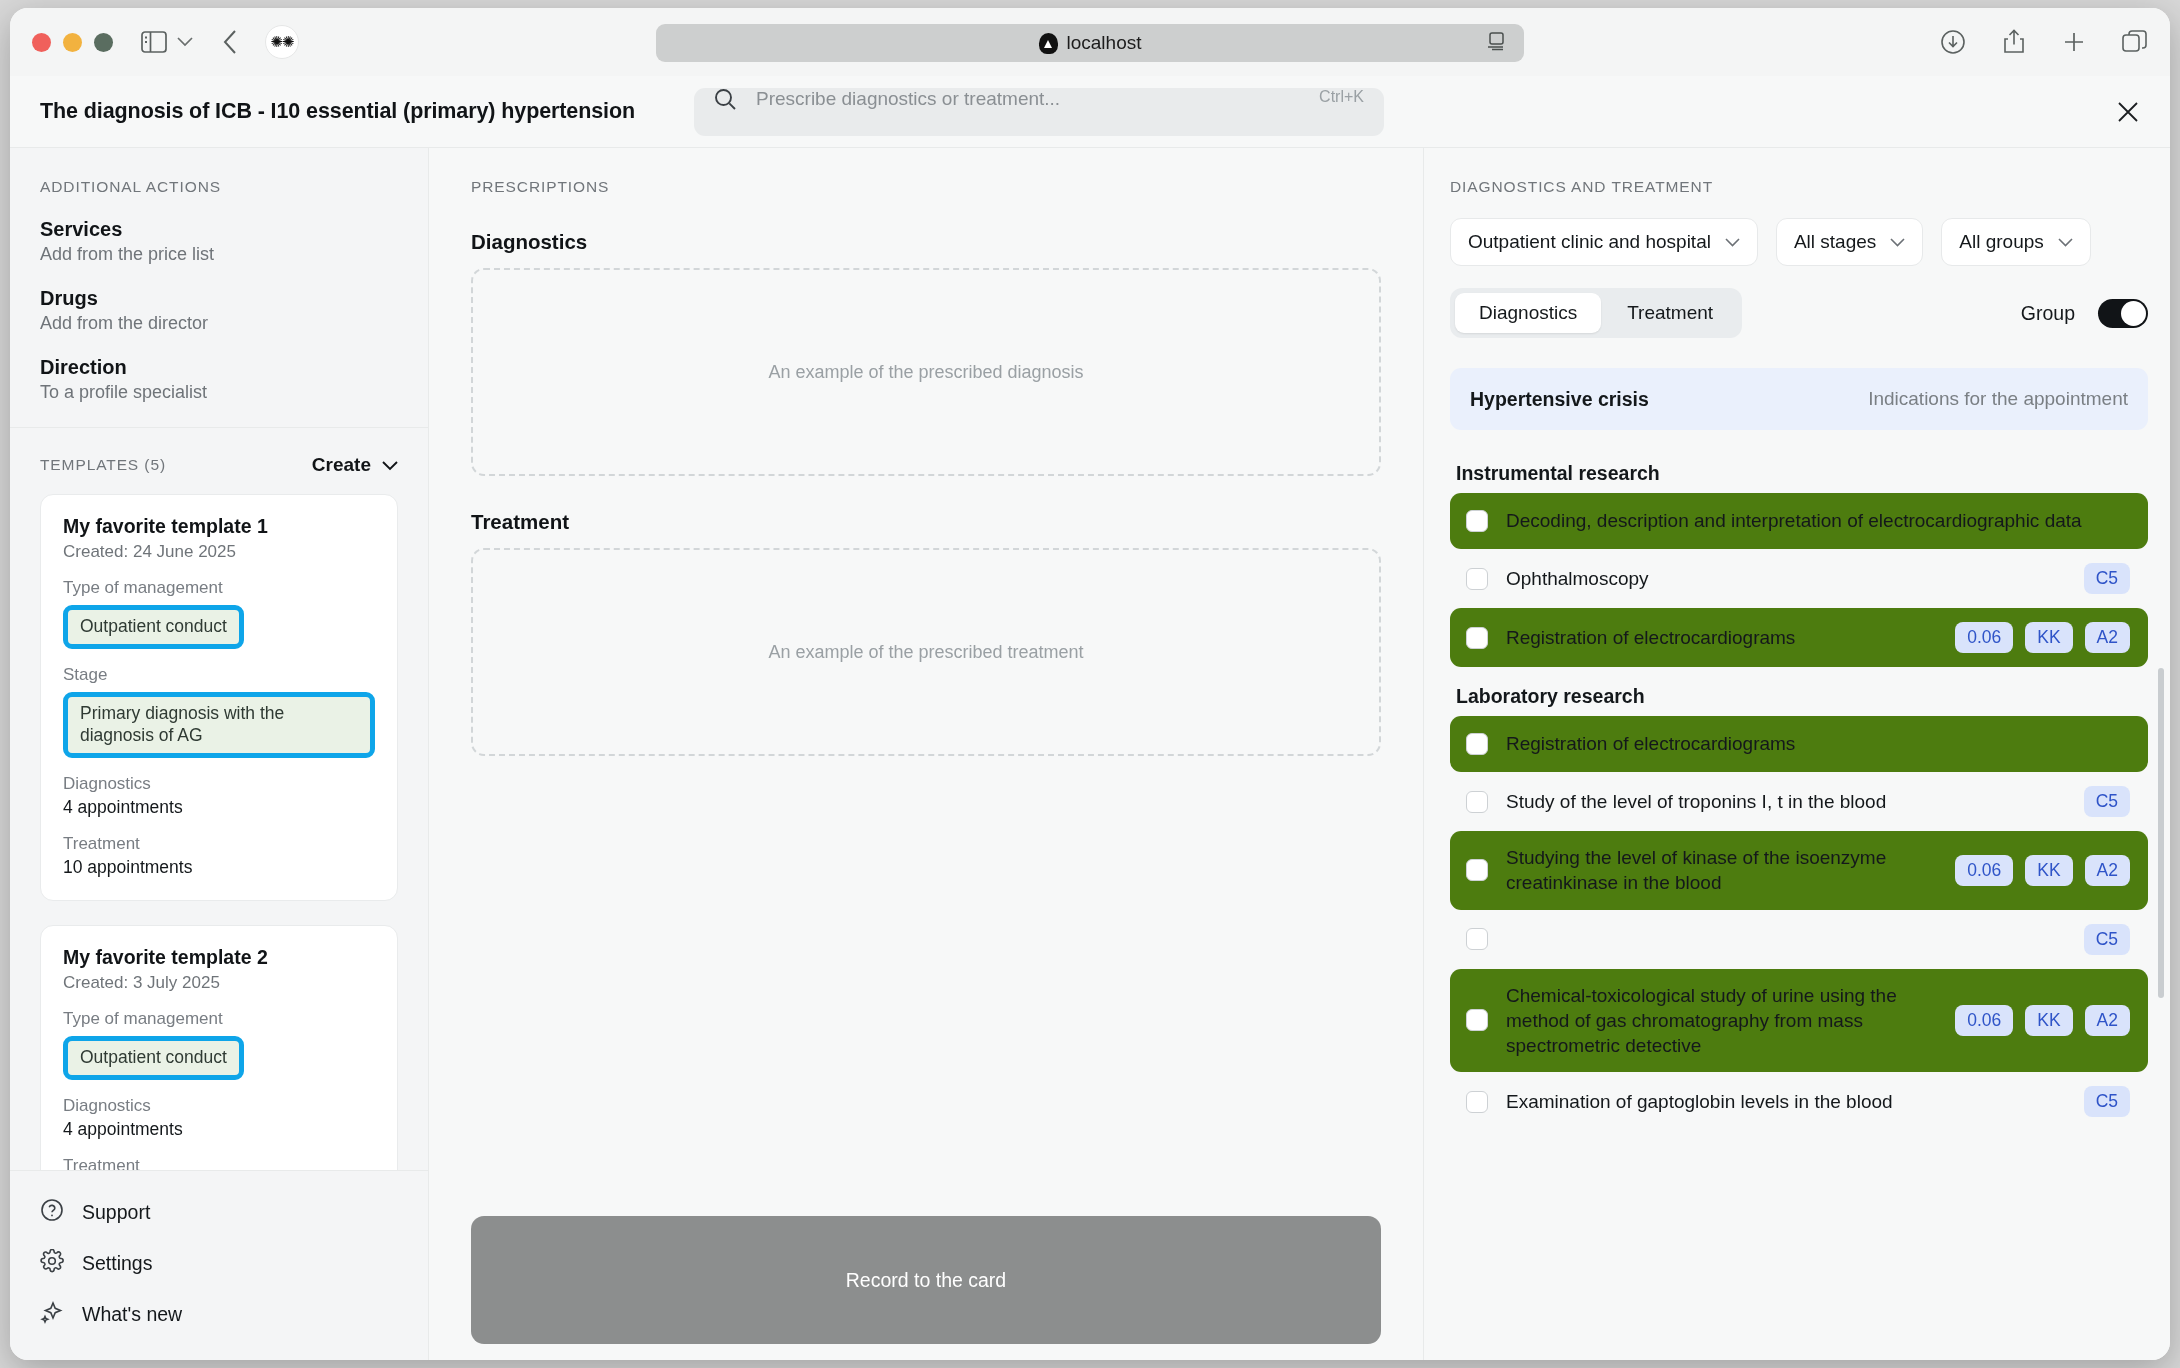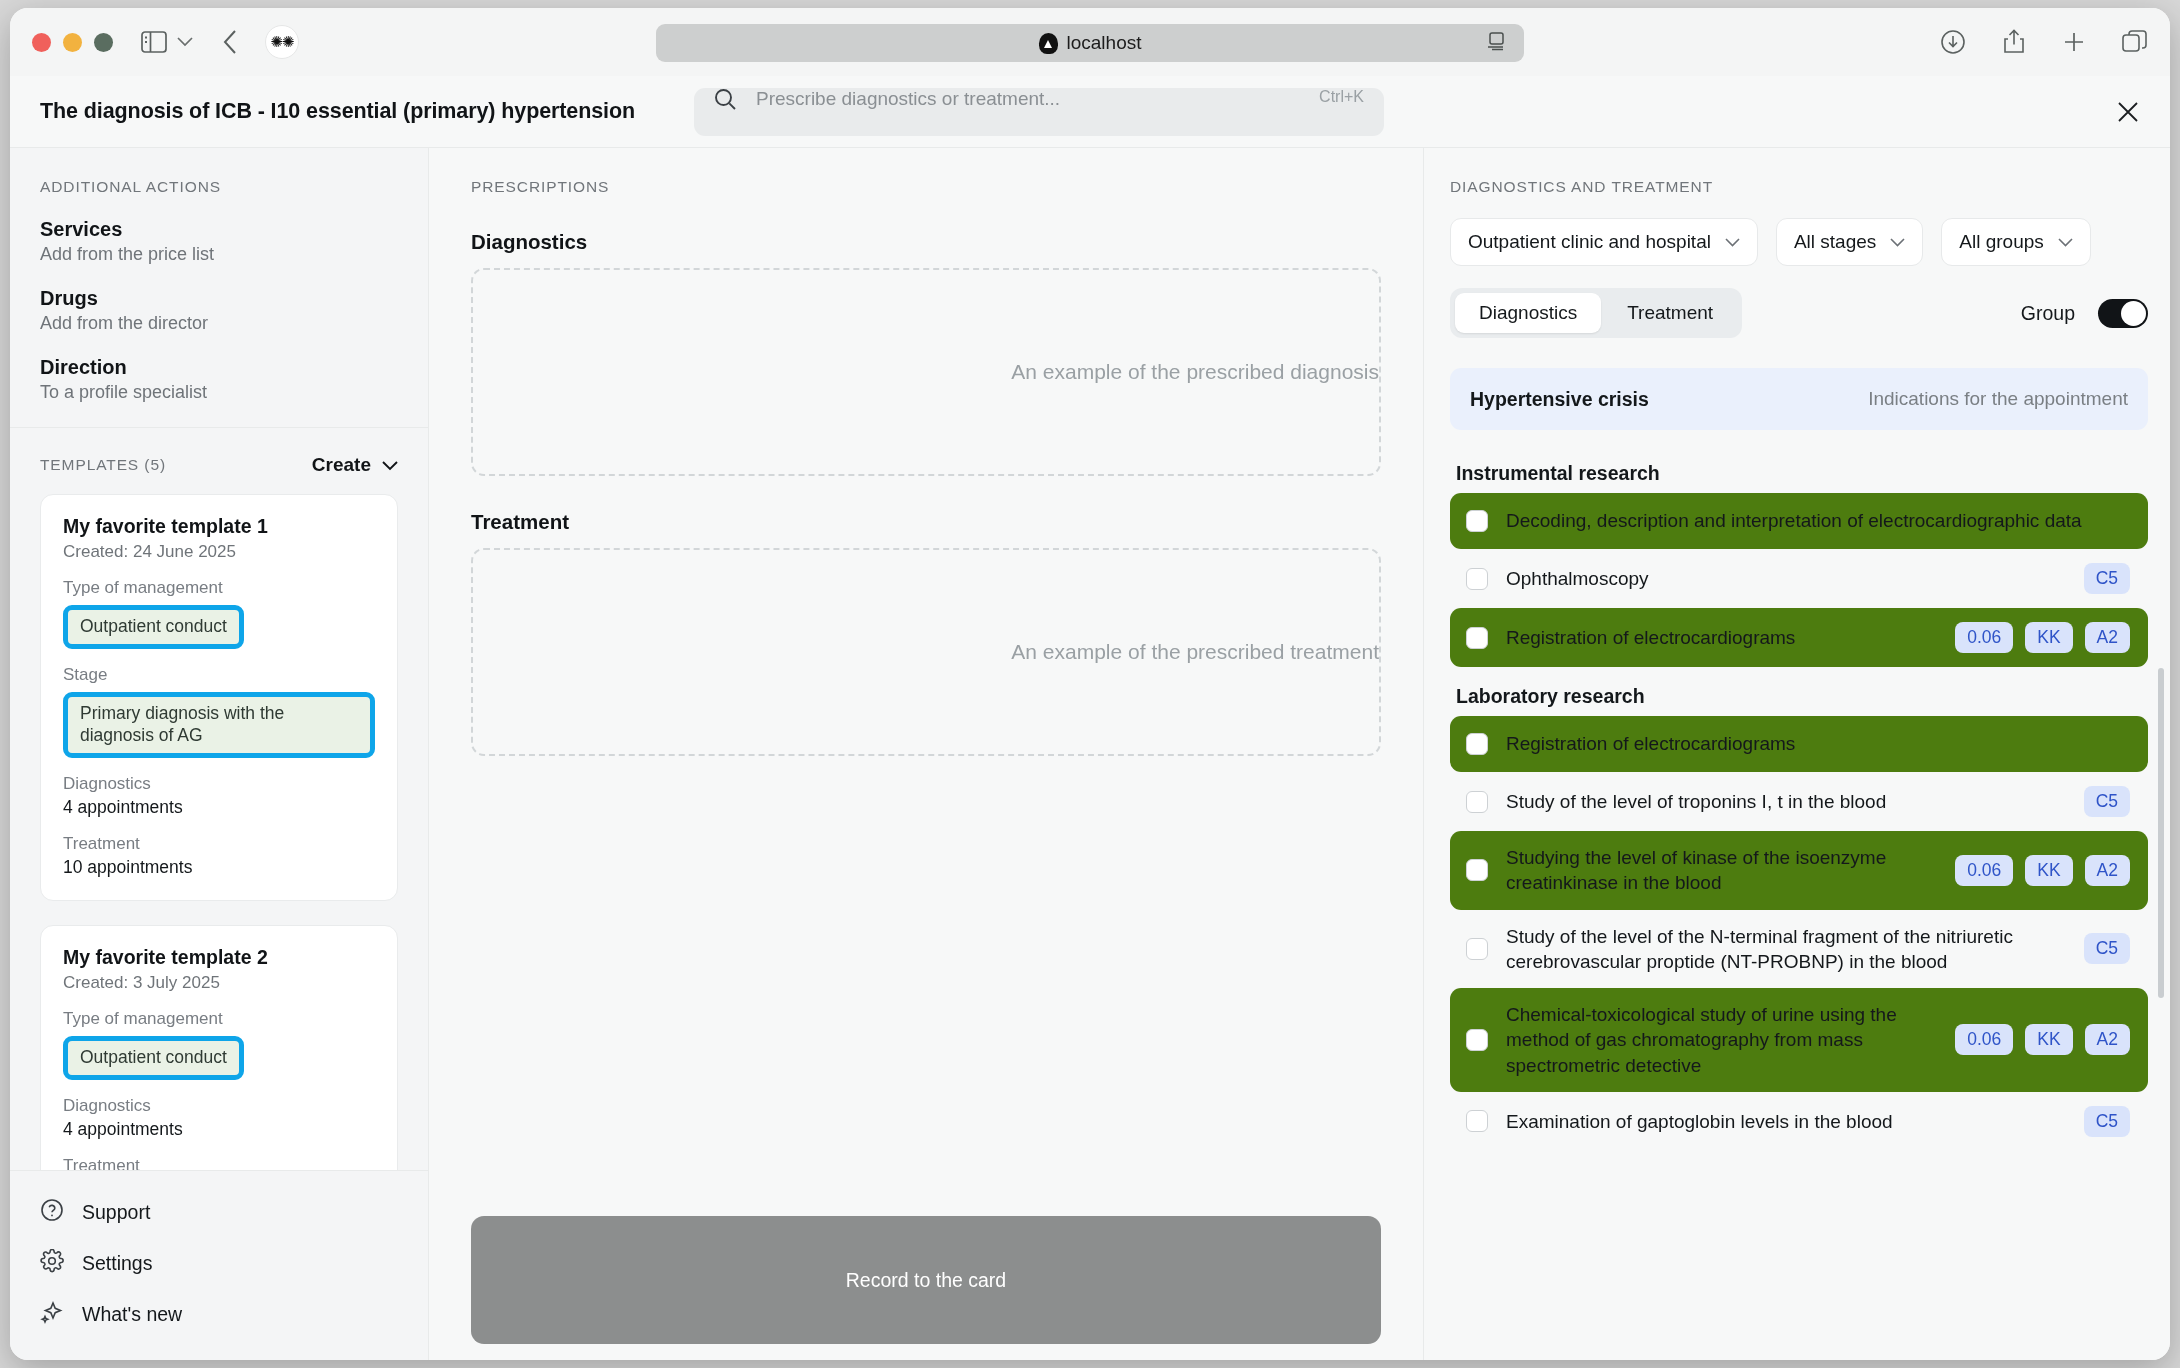--- a/index.html
+++ b/index.html
@@ -144,22 +144,22 @@
   .center {
     flex: 1 1 auto; min-width: 0;
     background: #f7f8f8;
     border-right: 1px solid #e8eaea;
     display: flex; flex-direction: column;
     padding: 30px 42px 0 42px;
   }
   .sub-h { font-size: 20.5px; font-weight: 700; color: #111417; margin: 34px 0 14px 0; }
   .dropzone {
     border: 2px dashed #d2d6d8; border-radius: 13px;
-    height: 208px; display: flex; align-items: center; justify-content: flex-end;
-    font-size: 21px; color: #9aa0a4;
+    height: 208px; display: flex; align-items: center; justify-content: center;
+    font-size: 18px; color: #9aa0a4;
   }
   .center-spacer { flex: 1 1 auto; }
   .record-btn {
     height: 128px; margin-bottom: 16px;
     background: #8c8e8e; color: #fff; border: none; border-radius: 13px;
     font-size: 19.5px; font-family: inherit; cursor: default;
   }
 
   
   .right {
@@ -516,21 +516,20 @@
           <span class="cbx"></span>
           <span class="txt">Studying the level of kinase of the isoenzyme creatinkinase in the blood</span>
           <span class="badges">
             <span class="badge">0.06</span>
             <span class="badge">KK</span>
             <span class="badge">A2</span>
           </span>
         </div>
         <div class="row">
           <span class="cbx"></span>
-          <span class="txt">Study of the level of the N-terminal fragment of the nitriuretic cerebrovascular proptide (NT-PROBNP) in the blood</span>
           <span class="badges">
             <span class="badge">C5</span>
           </span>
         </div>
         <div class="row alt">
           <span class="cbx"></span>
           <span class="txt">Chemical-toxicological study of urine using the method of gas chromatography from mass spectrometric detective</span>
           <span class="badges">
             <span class="badge">0.06</span>
             <span class="badge">KK</span>

